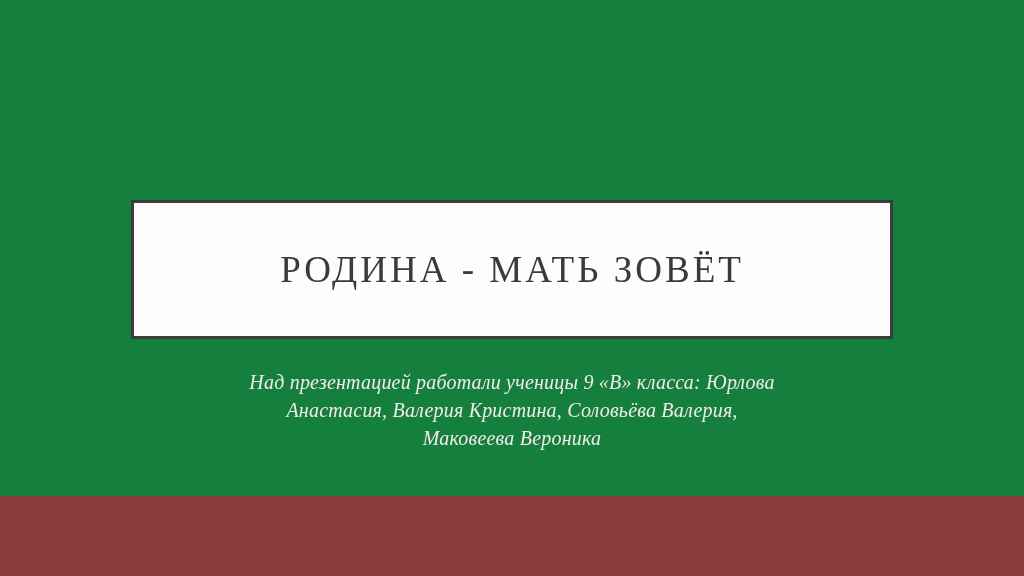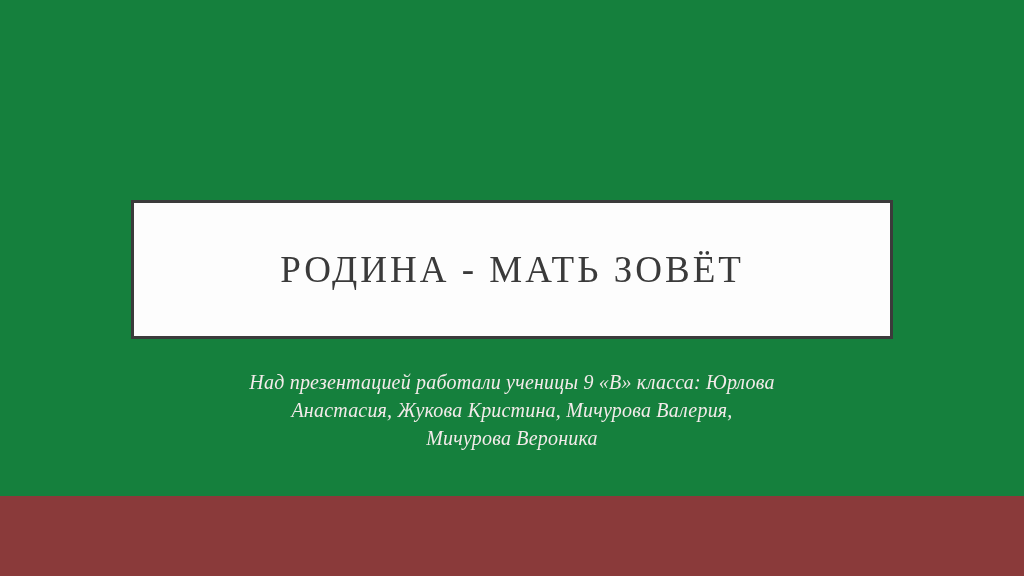--- a/index.html
+++ b/index.html
@@ -57,17 +57,17 @@
 <body>
 
 <div class="slide">
 
   <div class="title-box">
     <h1 class="slide-title">РОДИНА - МАТЬ ЗОВЁТ</h1>
   </div>
 
   <div class="subtitle-block">
     <div class="subtitle-line">Над презентацией работали ученицы 9 «В» класса: Юрлова</div>
-    <div class="subtitle-line">Анастасия, Жукова Кристина, Мичурова Валерия,</div>
-    <div class="subtitle-line">Мичурова Вероника</div>
+    <div class="subtitle-line">Анастасия, Валерия Кристина, Соловьёва Валерия,</div>
+    <div class="subtitle-line">Маковеева Вероника</div>
   </div>
 
 </div>
 
 </body></html>

